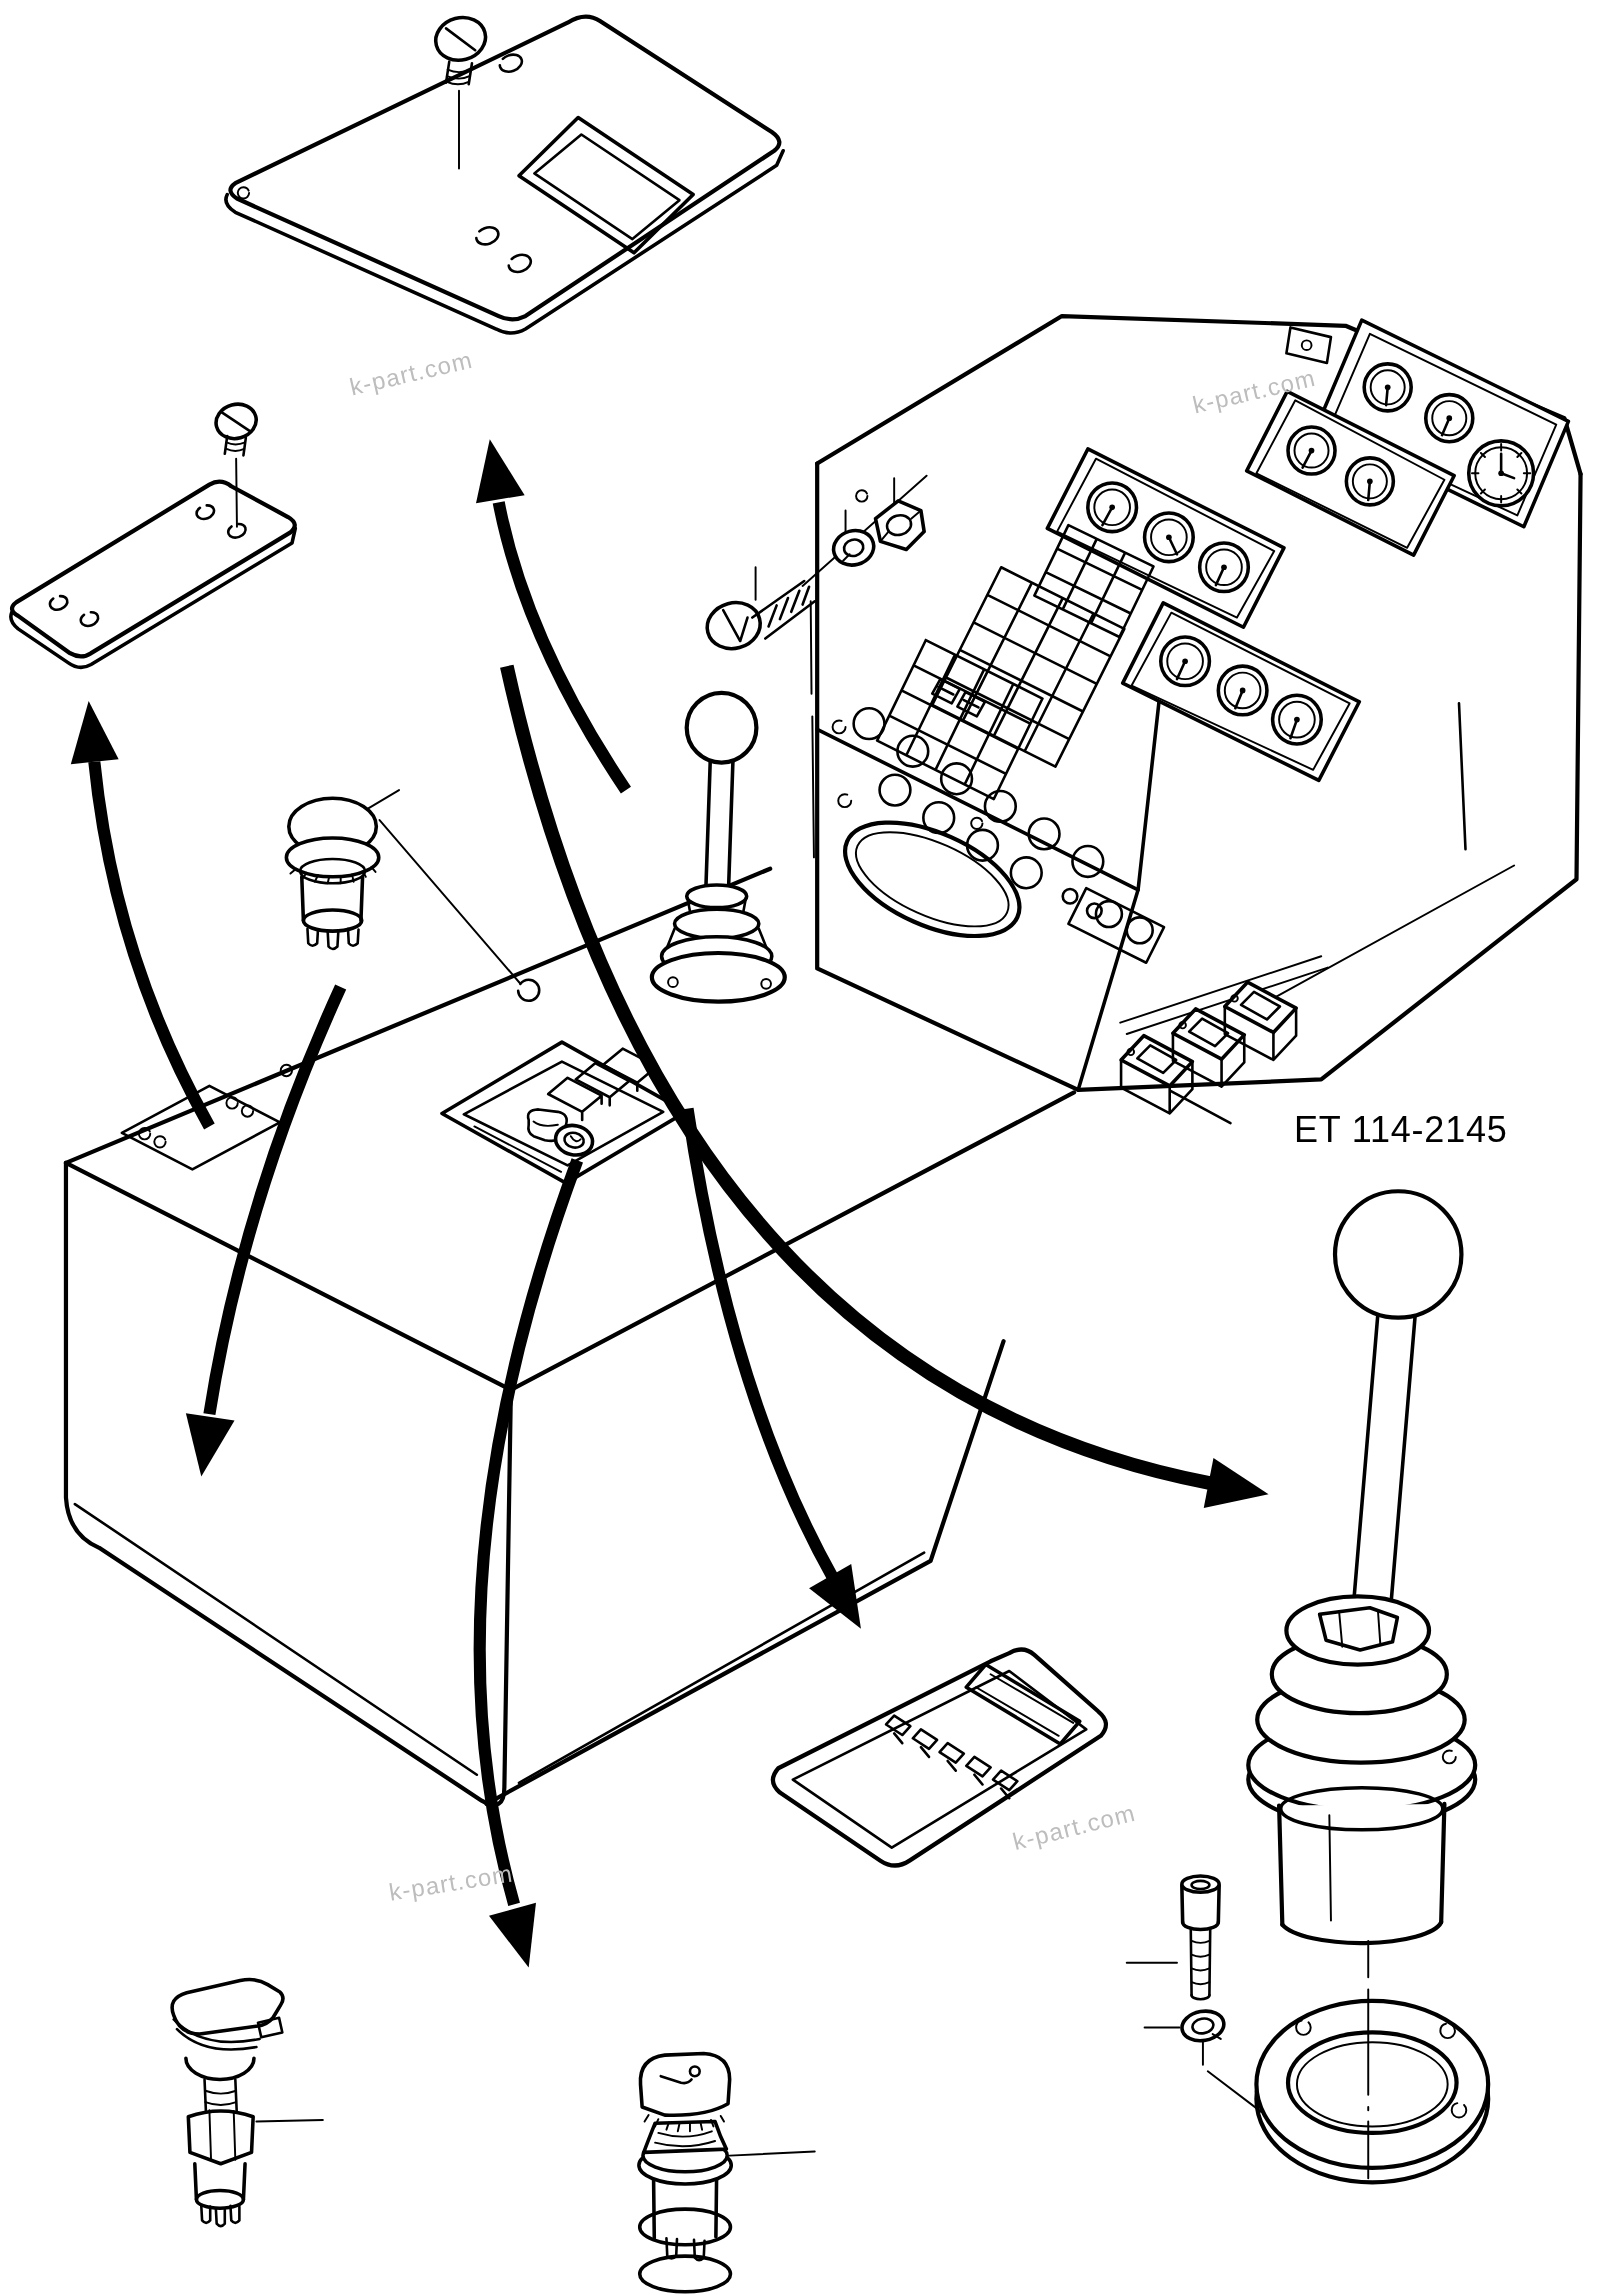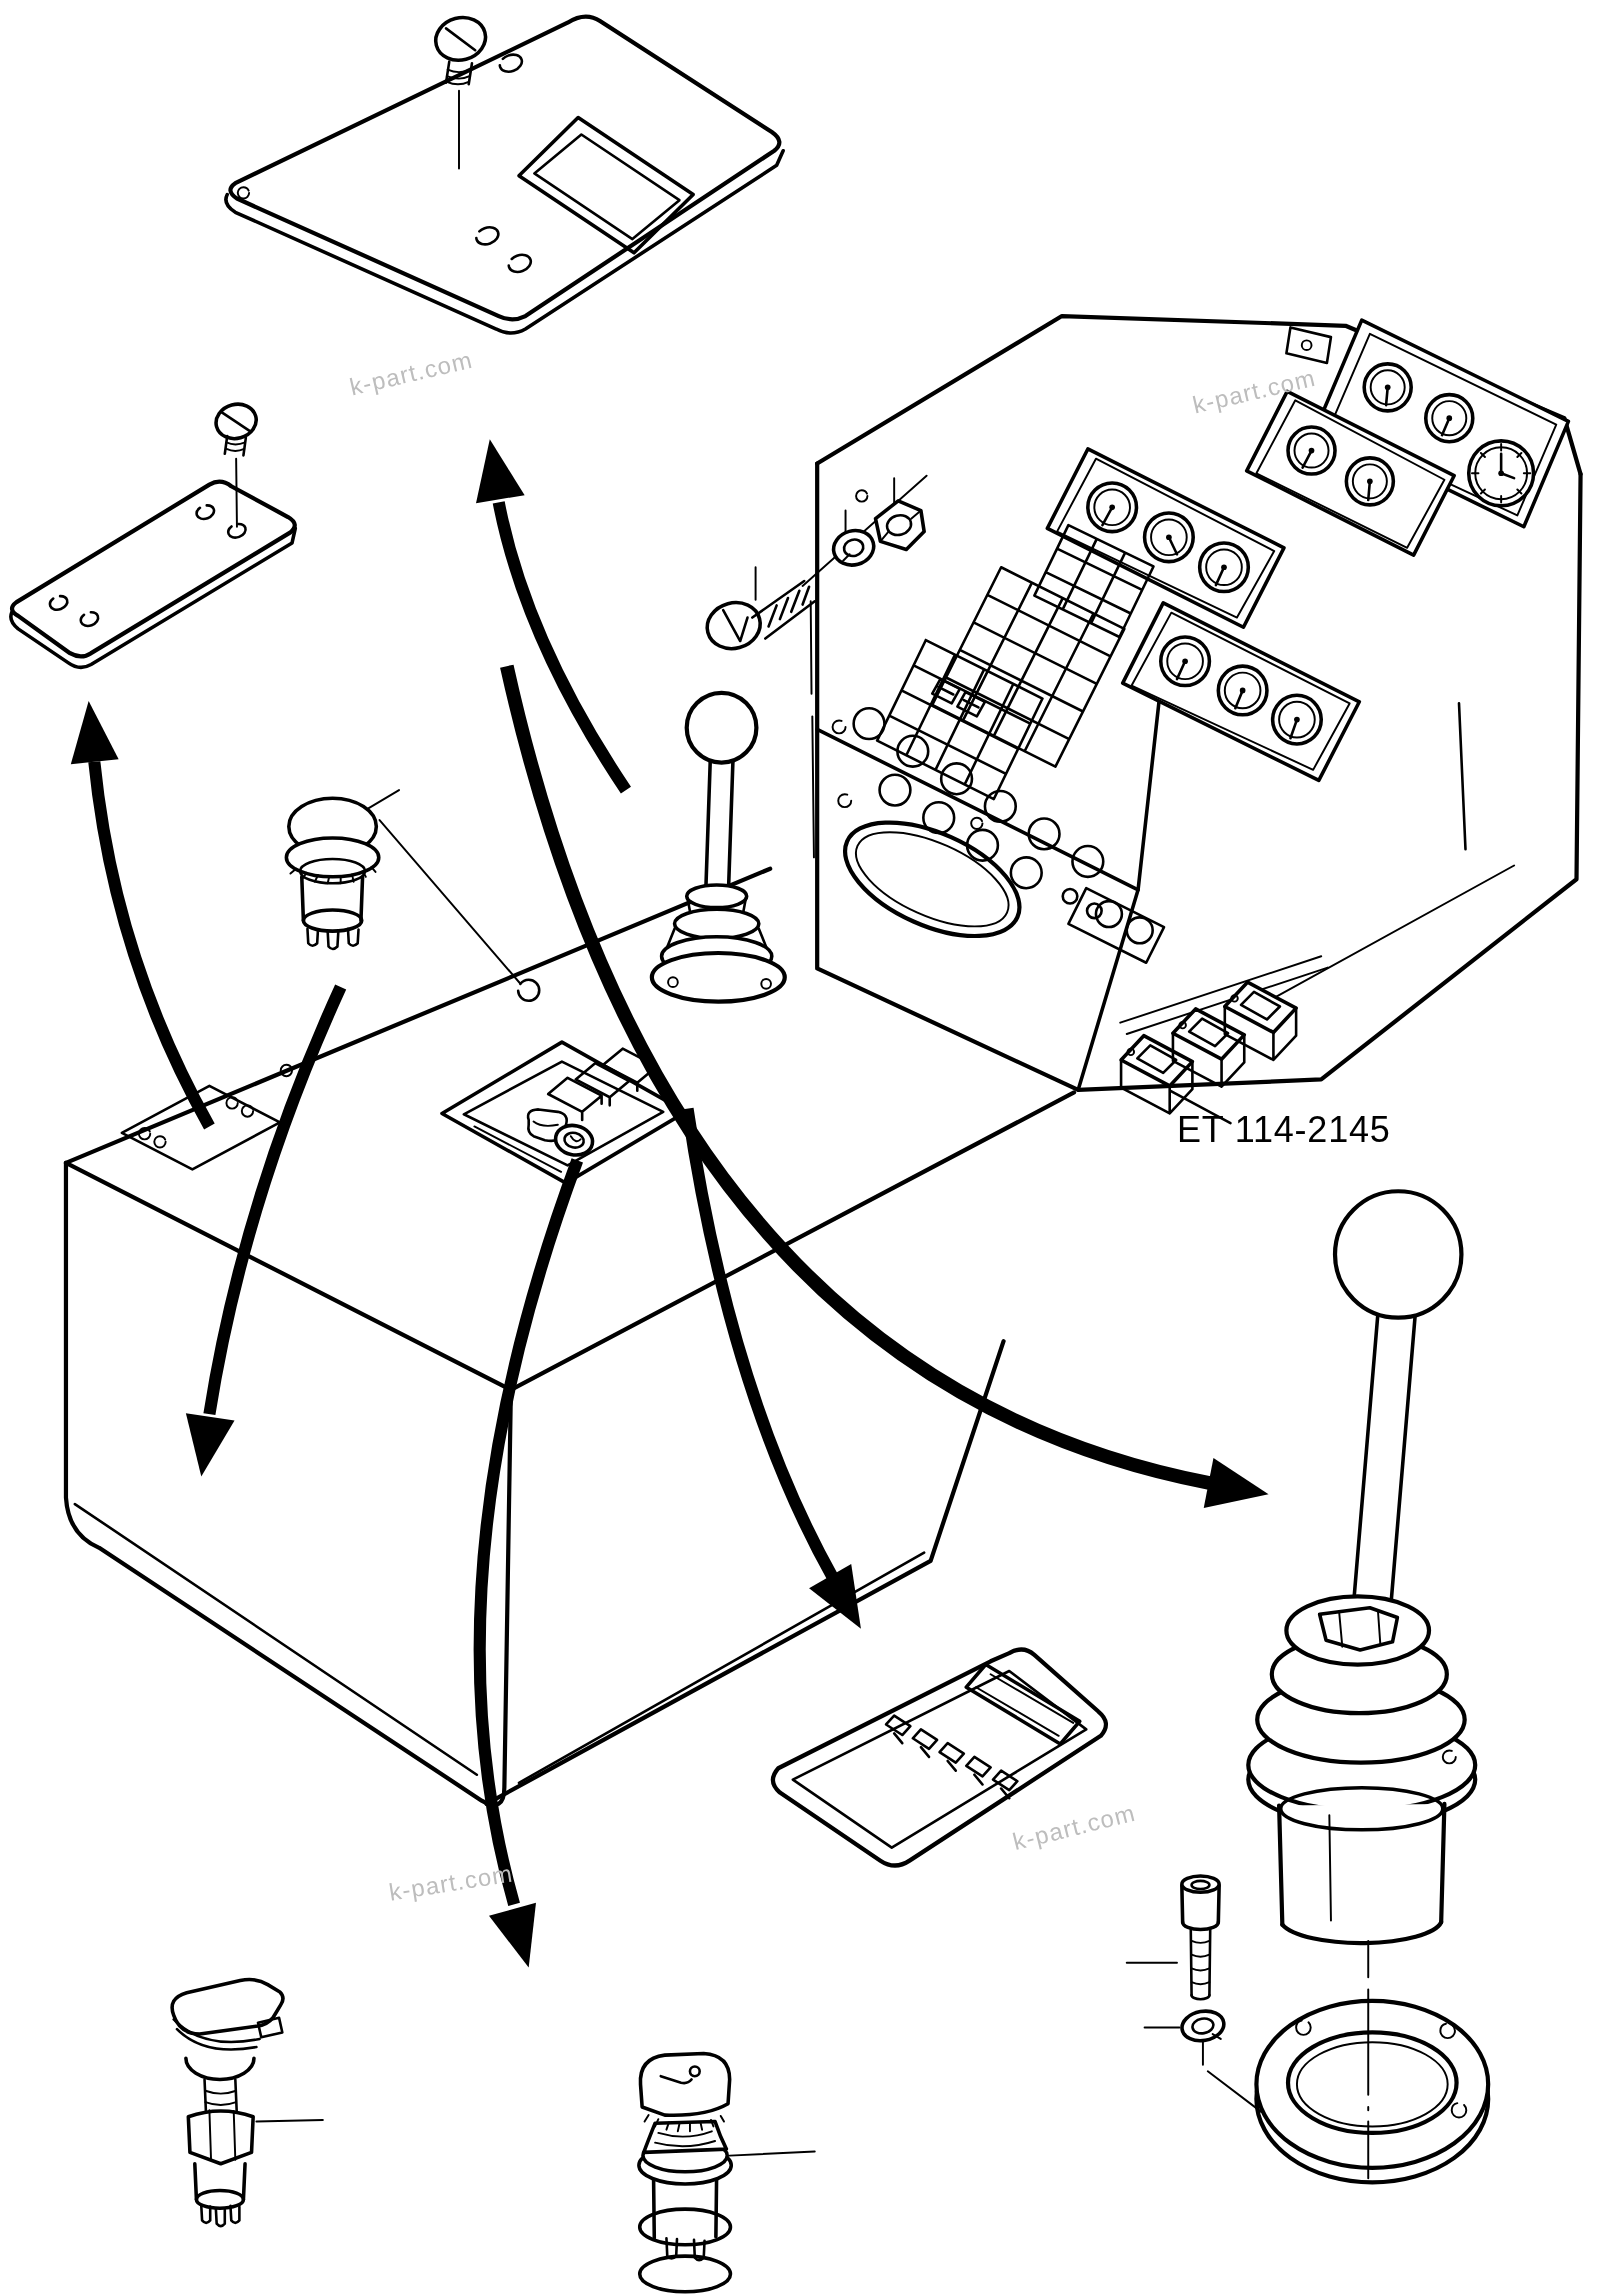--- a/index.html
+++ b/index.html
@@ -422,19 +422,19 @@
     <path class="ln wA" d="M848,1368 Q900,1720 1028,1948"></path>
     <path class="bk" d="M1062,2010 L998,1960 L1050,1930 Z"></path>
   </g>
   <g>
     <path class="ln wA" d="M625,822 Q820,1700 1492,1830" style="stroke-width:17px"></path>
     <path class="bk" d="M1565,1844 L1485,1861 L1497,1799 Z"></path>
   </g>
 </g>
 </svg>
 
-<div class="part-label" style="left:1177px;top:1109px;text-align:right;">ET 114-2145</div>
+<div class="part-label" style="left:1294px;top:1109px;text-align:right;">ET 114-2145</div>
 <div class="watermark" style="left:347px;top:374px;transform:rotate(-13deg);">k-part.com</div>
 <div class="watermark" style="left:1190px;top:392px;transform:rotate(-13deg);">k-part.com</div>
 <div class="watermark" style="left:387px;top:1879px;transform:rotate(-9deg);">k-part.com</div>
 <div class="watermark" style="left:1010px;top:1829px;transform:rotate(-14deg);">k-part.com</div>
 </div>
 
 
 </body></html>

